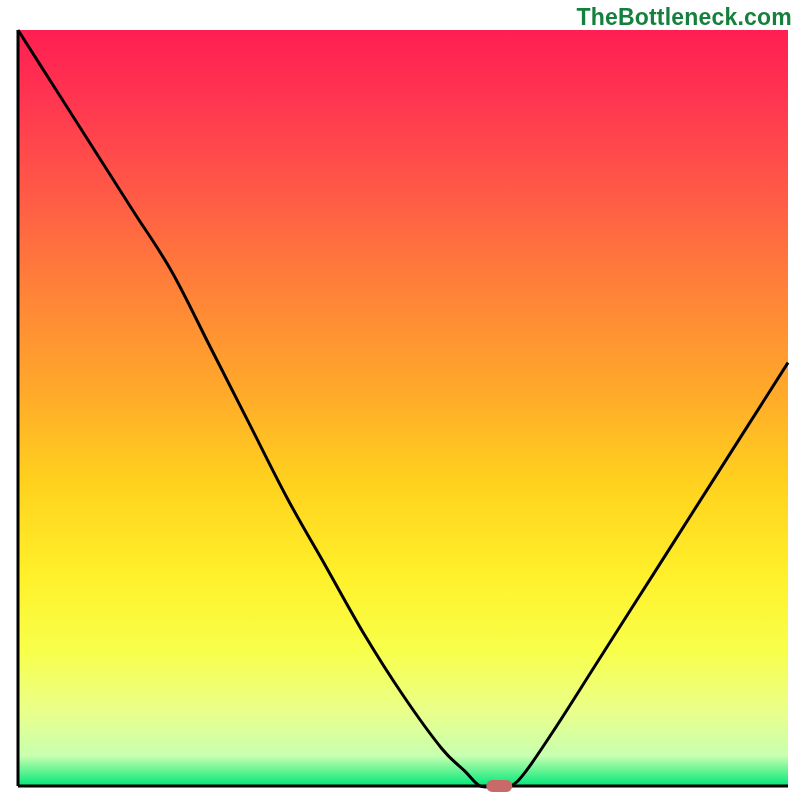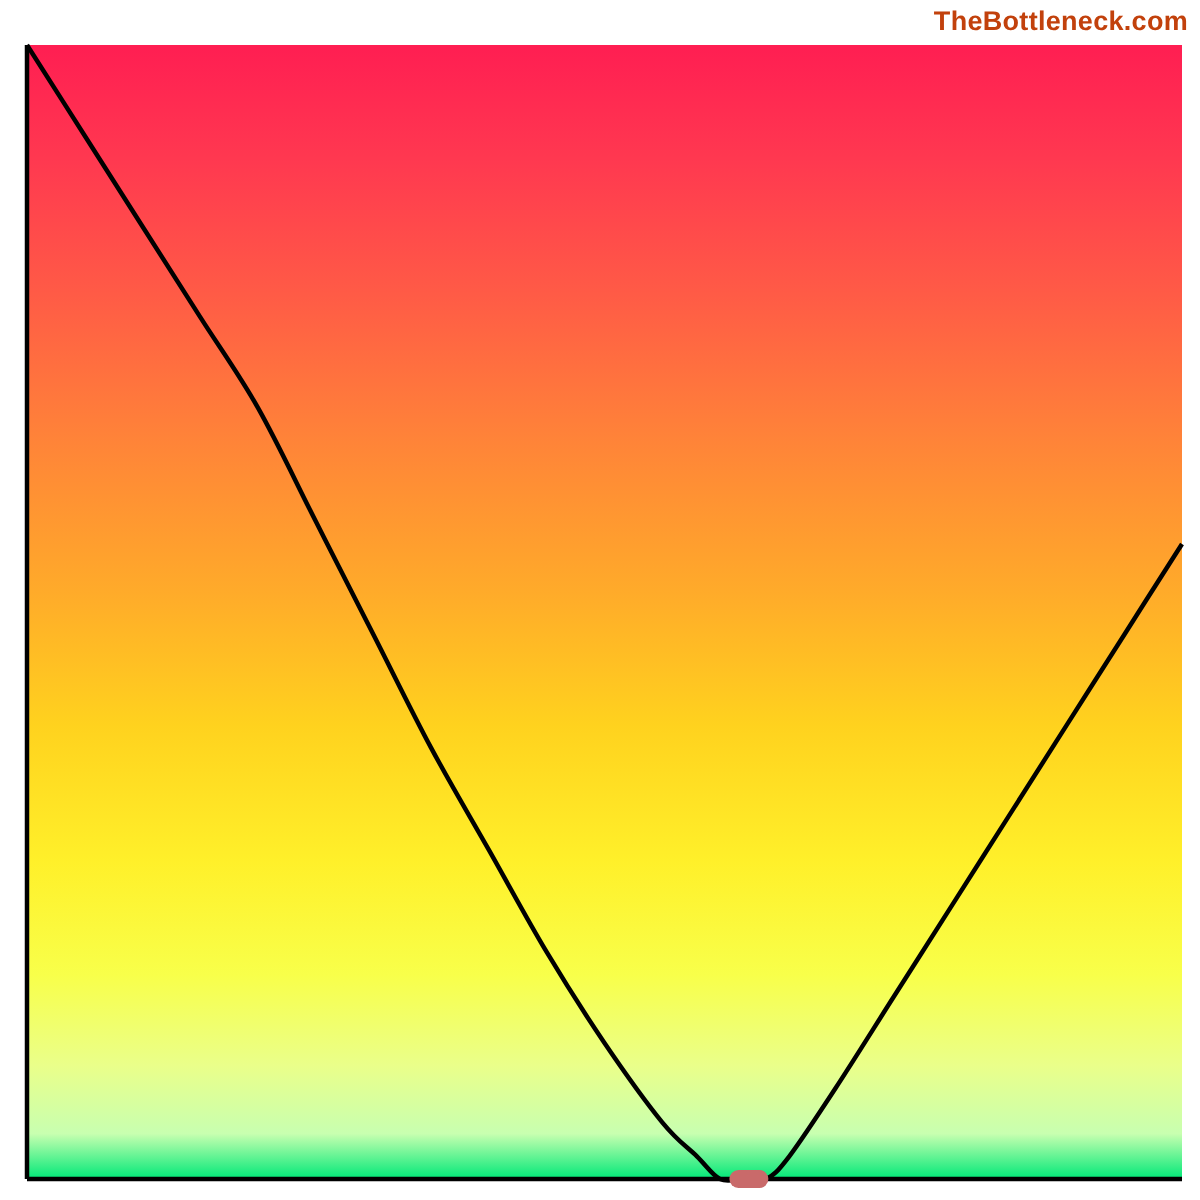--- a/index.html
+++ b/index.html
@@ -14,23 +14,23 @@
   .wrap {
     position: relative;
     width: 800px;
     height: 800px;
     box-sizing: border-box;
   }
   .watermark {
     position: absolute;
     top: 4px;
     right: 8px;
-    font-size: 18px;
+    font-size: 23px;
     font-weight: 600;
-    color: #c2410c;
+    color: #15803d;
     letter-spacing: 0.2px;
     z-index: 10;
     user-select: none;
   }
   svg.chart {
     display: block;
     width: 800px;
     height: 800px;
   }
 </style>

